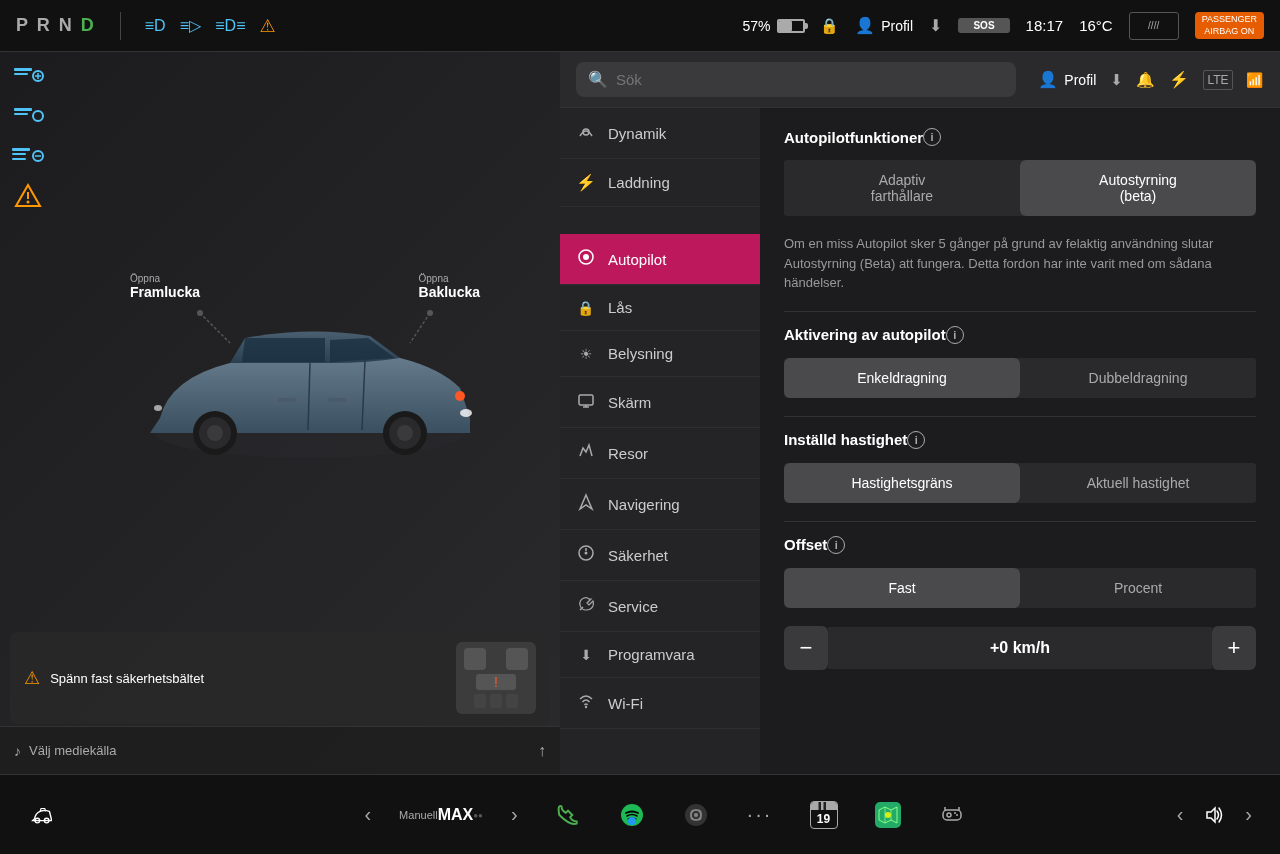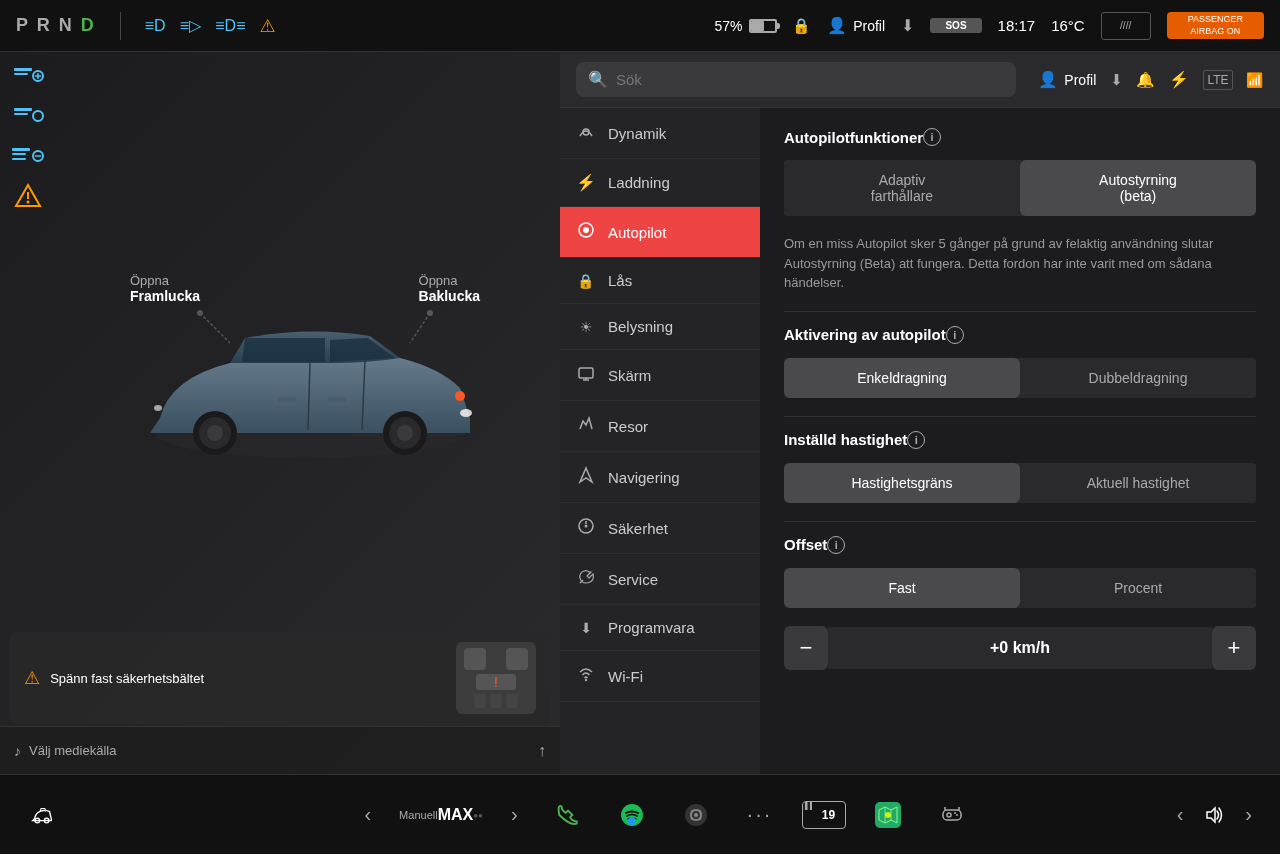--- a/index.html
+++ b/index.html
@@ -76,21 +76,21 @@
       border-radius: 3px;
     }
     .time-temp {
       font-size: 15px;
       font-weight: 500;
     }
     .passenger-badge {
       background: #e65c00;
       color: #fff;
       font-size: 9px;
-      padding: 2px 21px;
+      padding: 2px 7px;
       border-radius: 4px;
       line-height: 1.3;
       text-align: center;
     }
 
     
     .main-layout {
       display: flex;
       height: calc(854px - 52px - 80px);
     }
@@ -136,21 +136,21 @@
     }
 
     
     .car-label {
       position: absolute;
       font-size: 13px;
       color: #fff;
       cursor: pointer;
     }
     .car-label .label-title {
-      font-size: 13px;
+      font-size: 10px;
       color: #aaa;
     }
     .car-label .label-main {
       font-weight: bold;
       font-size: 14px;
     }
     .car-label.front { top: 10px; left: 20px; }
     .car-label.rear { top: 10px; right: 30px; }
 
     
@@ -250,22 +250,23 @@
       display: flex;
       align-items: center;
       gap: 12px;
       padding: 14px 16px;
       font-size: 15px;
       color: #ccc;
       cursor: pointer;
       border-bottom: 1px solid #2e2e31;
     }
     .menu-item.active {
-      background: #ef4444;
-      color: #fff;
+      background: #be185d;
+      color: #fff;
+      margin-top: 27px;
     }
     .menu-item-icon { font-size: 16px; color: #aaa; width: 20px; text-align: center; }
     .menu-item.active .menu-item-icon { color: #fff; }
 
     
     .detail-panel {
       flex: 1;
       padding: 20px 24px;
       overflow-y: auto;
       background: #1c1c1e;
@@ -855,21 +856,21 @@
         <circle cx="13" cy="13" r="2" fill="#888"></circle>
         <rect x="8" y="8" width="10" height="10" rx="3" stroke="#888" stroke-width="1.2" fill="none"></rect>
       </svg>
     </div>
 
     <div class="taskbar-icon">
       <span style="font-size:20px;color:#aaa;letter-spacing:2px">···</span>
     </div>
 
     <div class="taskbar-icon" style="position:relative">
-      <div style="width:44px;height:28px;border:1.5px solid #aaa;border-radius:4px;display:flex;flex-direction:row;overflow:hidden">
+      <div style="width:28px;height:28px;border:1.5px solid #aaa;border-radius:4px;display:flex;flex-direction:column;overflow:hidden">
         <div style="height:8px;background:#aaa;display:flex;align-items:center;justify-content:center;font-size:7px;color:#222;font-weight:bold">▌▌</div>
         <div style="flex:1;display:flex;align-items:center;justify-content:center;font-size:12px;font-weight:bold;color:#fff">19</div>
       </div>
     </div>
 
     <div class="taskbar-icon">
       <svg width="26" height="26" viewBox="0 0 26 26" fill="none">
         <rect width="26" height="26" rx="5" fill="#2a6"></rect>
         <path d="M4 8 L10 5 L16 8 L22 5 L22 21 L16 18 L10 21 L4 18 Z" fill="none" stroke="#8f8" stroke-width="1"></path>
         <path d="M10 5 L10 21" stroke="#8f8" stroke-width="0.8"></path>

